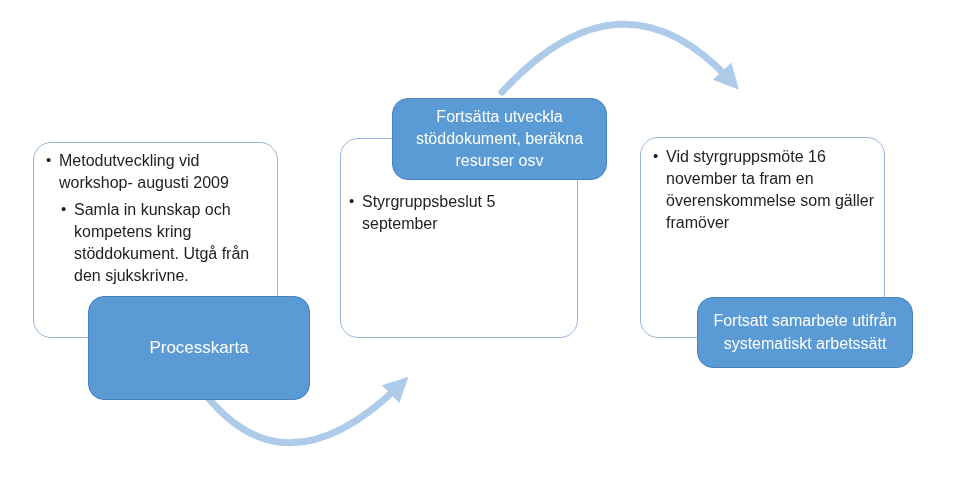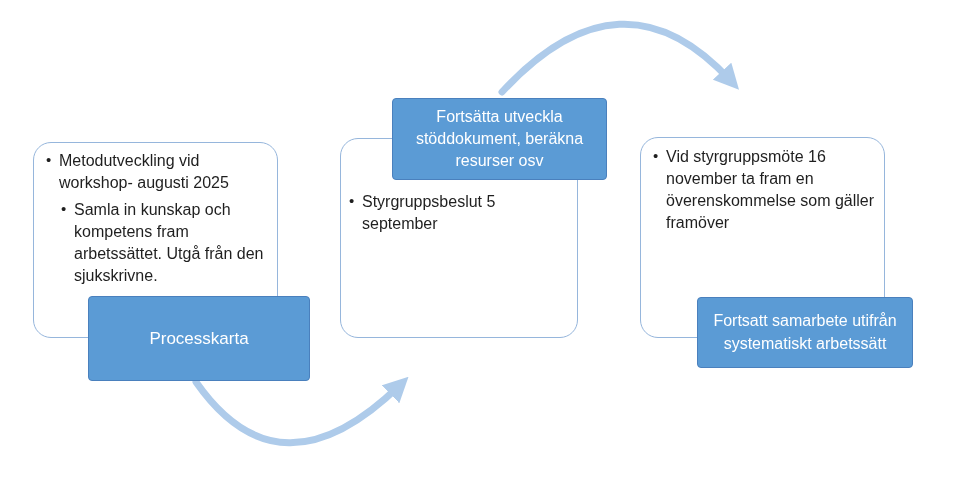--- a/index.html
+++ b/index.html
@@ -28,32 +28,32 @@
     border-radius:18px;
     box-sizing:border-box;
     color:var(--text-dark);
     font-size:16px;
     line-height:1.38;
   }
   .blue-box{
     position:absolute;
     background:var(--accent-blue);
     border:1.5px solid var(--accent-blue-border);
-    border-radius:4px;
+    border-radius:16px;
     box-sizing:border-box;
     color:var(--text-light);
     display:flex;
     align-items:center;
     justify-content:center;
     text-align:center;
     font-size:16px;
     line-height:1.38;
   }
   #box-stage1{left:33px;top:142px;width:245px;height:196px;padding:7px 8px 0 12px;}
-  #label-stage1{left:88px;top:296px;width:222px;height:85px;font-size:17px;}
+  #label-stage1{left:88px;top:296px;width:222px;height:104px;font-size:17px;}
   #box-stage2{left:340px;top:138px;width:238px;height:200px;padding:52px 8px 0 8px;}
   #callout-stage2{left:392px;top:98px;width:215px;height:82px;padding:4px 8px;}
   #box-stage3{left:640px;top:137px;width:245px;height:201px;padding:8px 8px 0 12px;}
   #label-stage3{left:697px;top:297px;width:216px;height:71px;padding:4px 8px;}
   .bullet-row{display:flex;margin-bottom:5px;}
   .bullet-row.level2{margin-left:15px;}
   .bullet-glyph{flex:0 0 13px;font-size:15px;}
   .bullet-text{flex:1;}
 </style>
 </head>
@@ -67,25 +67,25 @@
         <path d="M0,0 L3.6,1.8 L0,3.6 Z" style="fill:var(--arrow)"></path>
       </marker>
     </defs>
     <path class="arrow-path" d="M 196 382 Q 280 502 400 385" marker-end="url(#ah)"></path>
     <path class="arrow-path" d="M 502 92 Q 622 -38 731 81" marker-end="url(#ah)"></path>
   </svg>
 
   <div class="white-box" id="box-stage1">
     <div class="bullet-row">
       <span class="bullet-glyph">•</span>
-      <span class="bullet-text">Metodutveckling vid workshop- augusti 2025</span>
+      <span class="bullet-text">Metodutveckling vid workshop- augusti 2009</span>
     </div>
     <div class="bullet-row level2">
       <span class="bullet-glyph">•</span>
-      <span class="bullet-text">Samla in kunskap och kompetens fram arbetssättet. Utgå från den sjukskrivne.</span>
+      <span class="bullet-text">Samla in kunskap och kompetens kring stöddokument. Utgå från den sjukskrivne.</span>
     </div>
   </div>
   <div class="blue-box" id="label-stage1">
     <span>Processkarta</span>
   </div>
 
   <div class="white-box" id="box-stage2">
     <div class="bullet-row">
       <span class="bullet-glyph">•</span>
       <span class="bullet-text">Styrgruppsbeslut 5 september</span>

